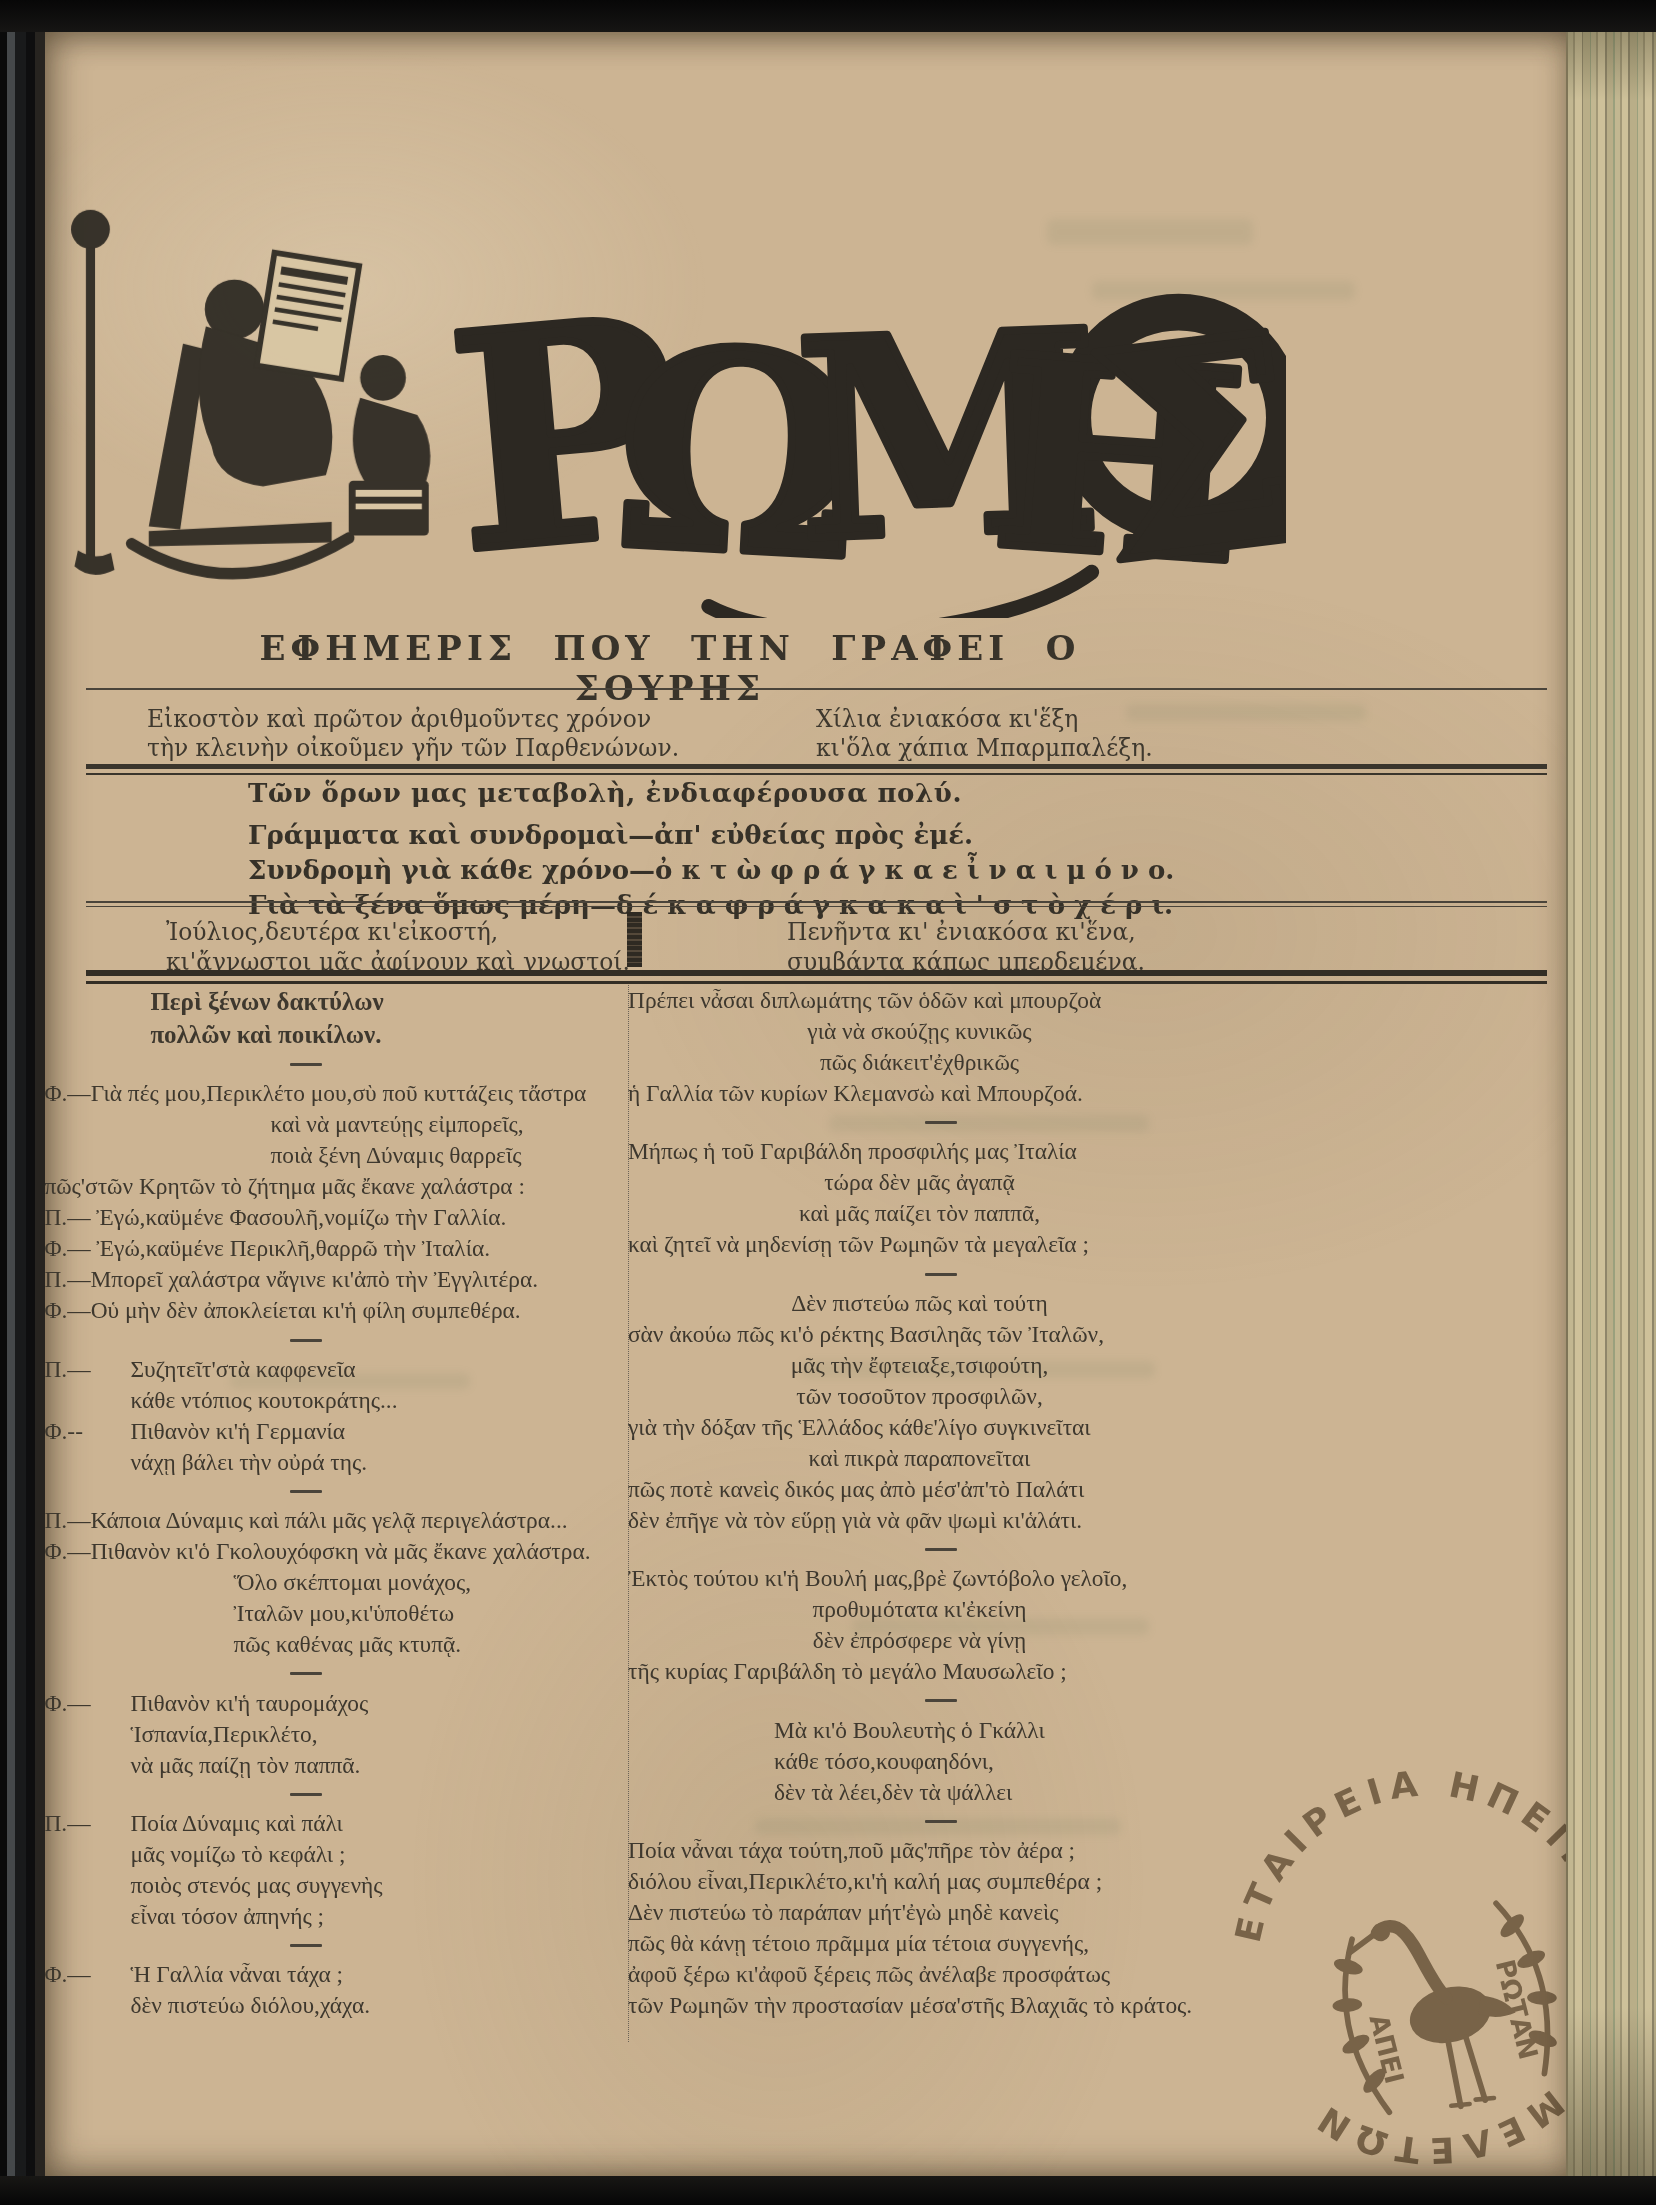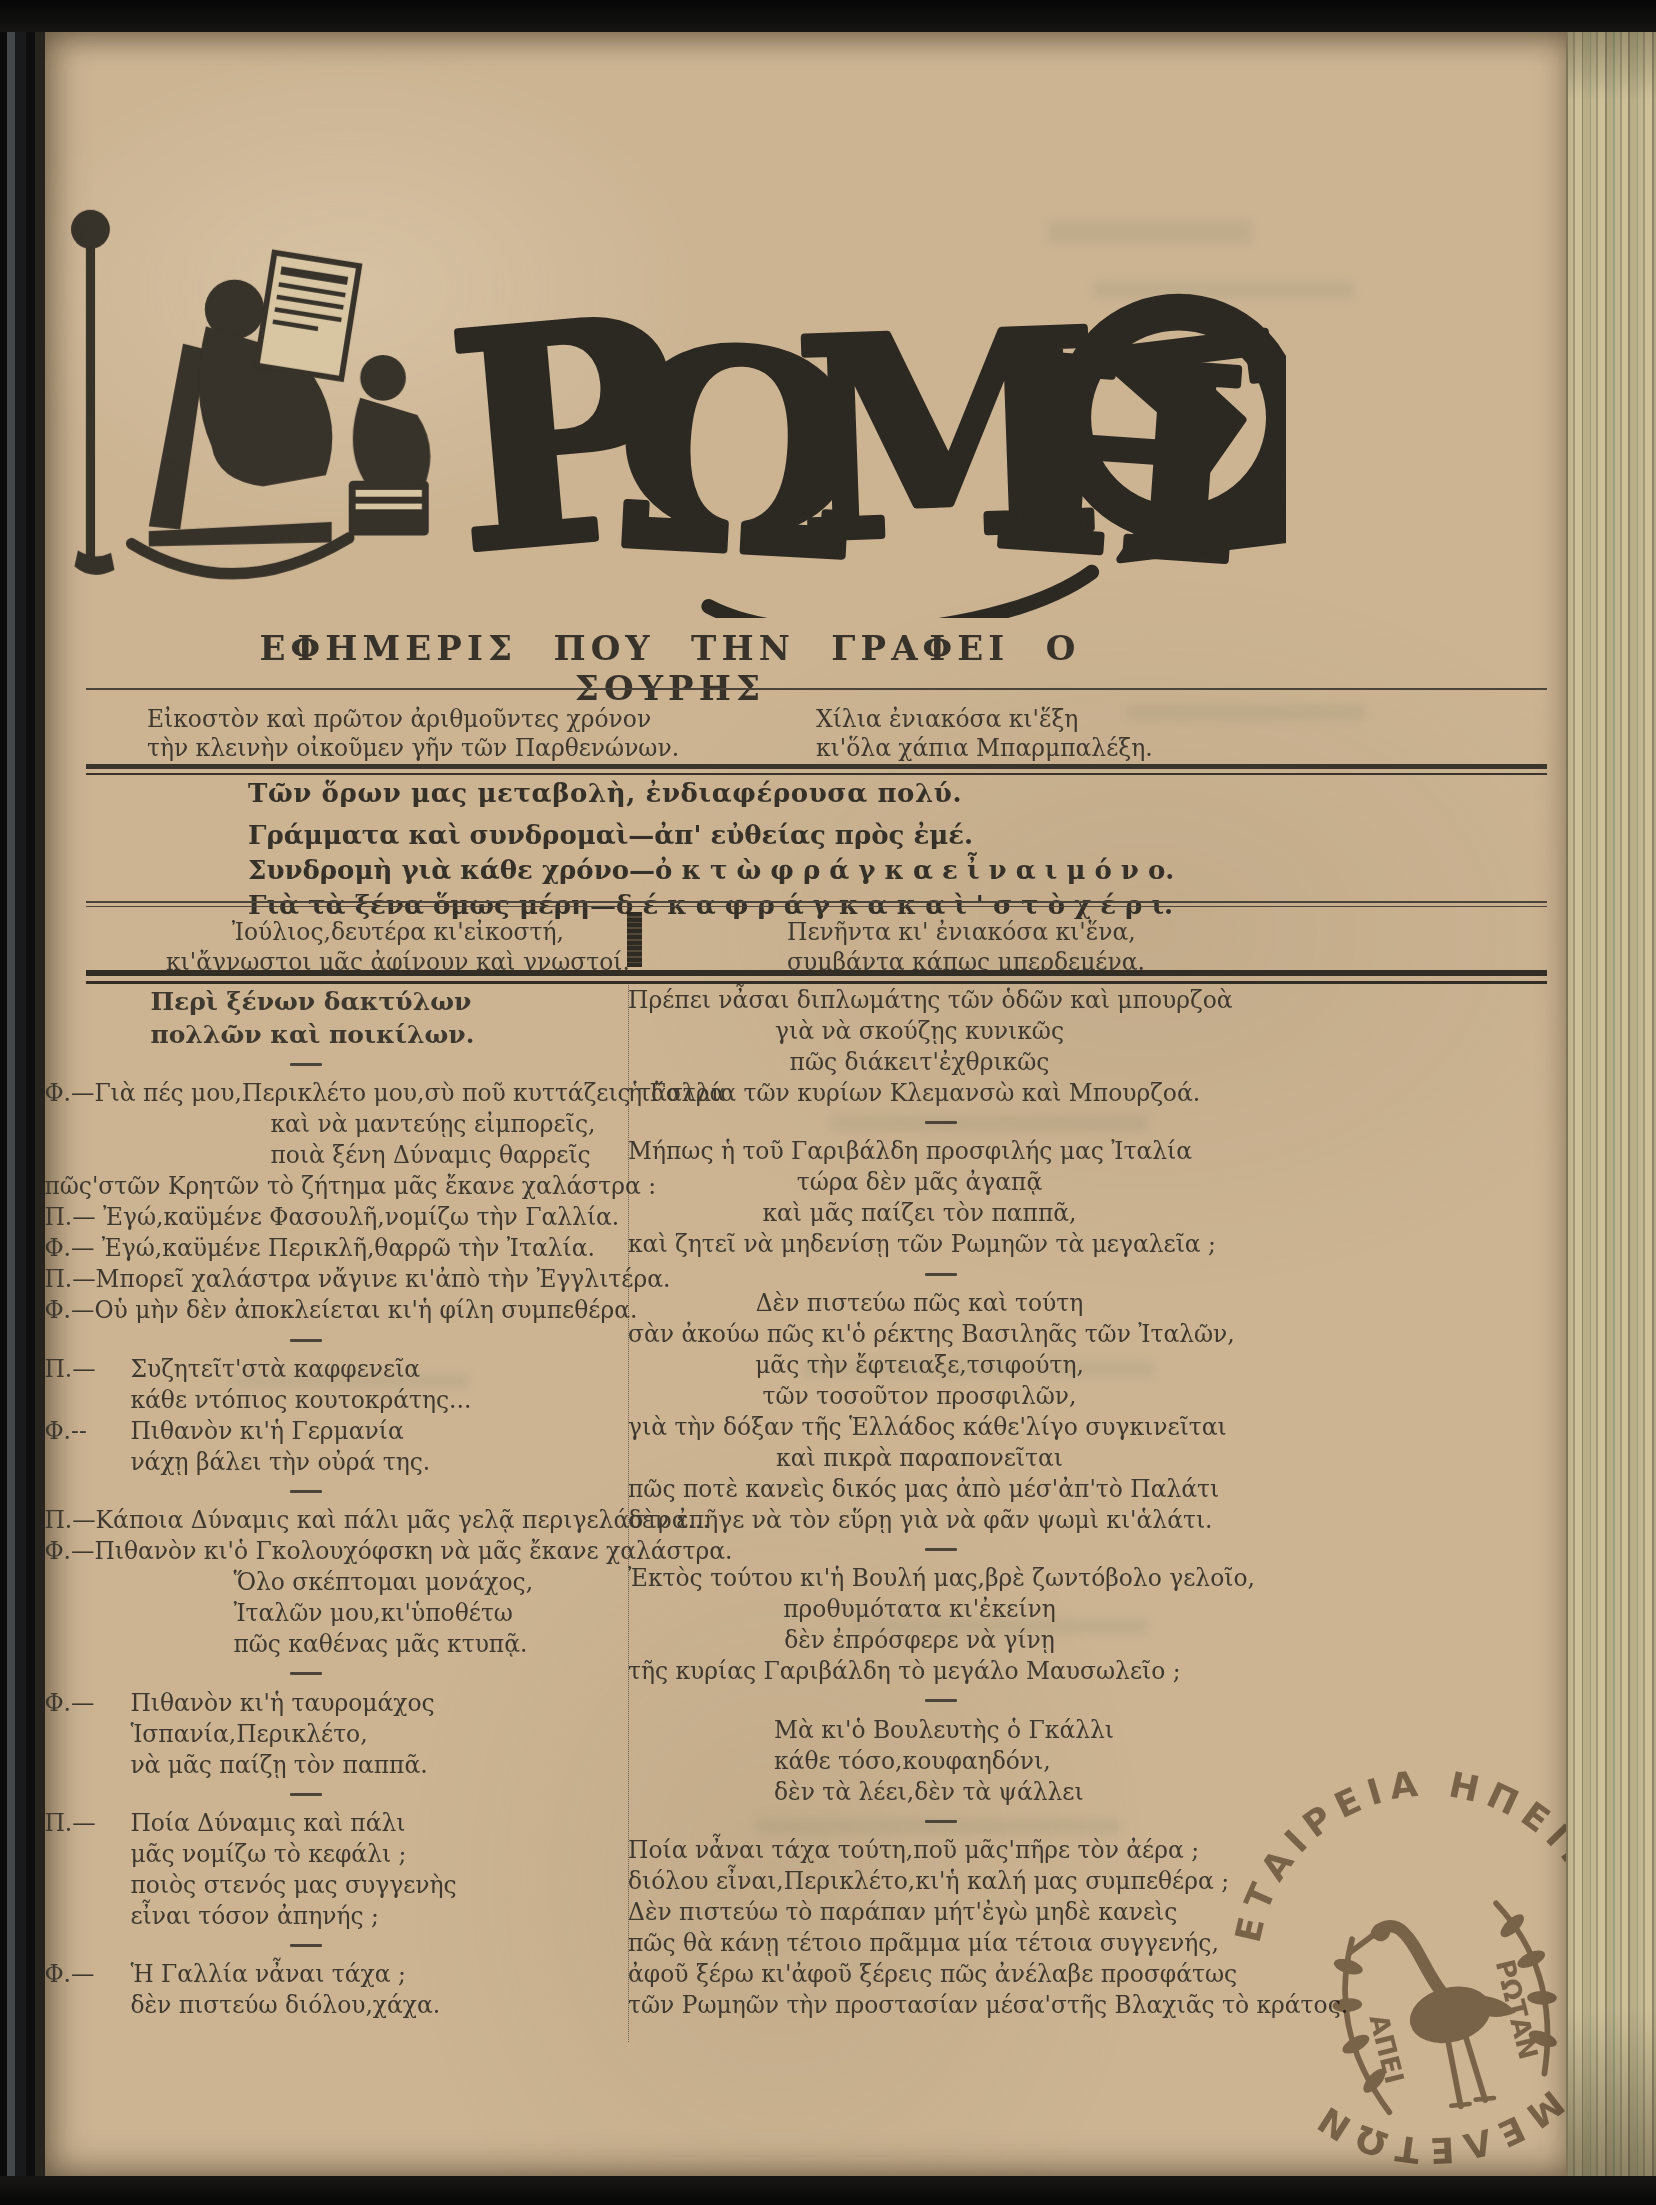--- a/index.html
+++ b/index.html
@@ -46,31 +46,31 @@
   .heavy2.d3{top:940px;}
 
   .motto{position:absolute;top:675px;font-size:23.4px;line-height:28.6px;}
   .motto.left{left:106px;}
   .motto.right{left:775px;}
 
   .notice{position:absolute;left:207px;top:746px;font-size:26px;font-weight:bold;color:#363128;line-height:35px;}
   .notice .headline{margin-bottom:6.9px;letter-spacing:0.6px;}
 
   .dateline{position:absolute;top:887px;font-size:23.4px;line-height:30px;}
-  .dateline.left{left:125px;text-align:center;}
+  .dateline.left{left:125px;}
   .dateline.right{left:746px;}
   .date-ornament{position:absolute;left:586px;top:882px;width:15px;height:55px;
       background:repeating-linear-gradient(180deg,#2f2a22 0 4px,#55493a 4px 5.7px);}
 
   
   .col-divider{position:absolute;left:587px;top:955px;height:1057px;border-left:1.7px dotted #6b6257;}
   .poem{position:absolute;top:955px;font-size:23.4px;}
   .col-left{left:3.4px;width:577px;}
   .col-right{left:587px;width:731px;}
-  .ln{position:relative;line-height:31px;white-space:nowrap;}
+  .ln{position:relative;line-height:31px;white-space:nowrap;font-family:Liberation Serif, serif;}
   .ln .lbl{position:absolute;left:0;top:0;}
   .col-left .ln{margin-left:0;}
   .ln.in1 span:last-child, .ln.in1 .tx{display:inline-block;}
   .col-left .ln.in1 .tx{margin-left:86px;}
   .col-left .ln.in2 .tx{margin-left:189px;}
   .col-left .ln.in3 .tx{margin-left:226px;}
   .col-right .ln.rin .tx{margin-left:146px;}
   .col-right .ln.c{width:583px;text-align:center;}
   .heading .ln{font-weight:bold;font-size:25px;line-height:33px;}
   .col-left .heading .ln .tx{margin-left:106px;}

